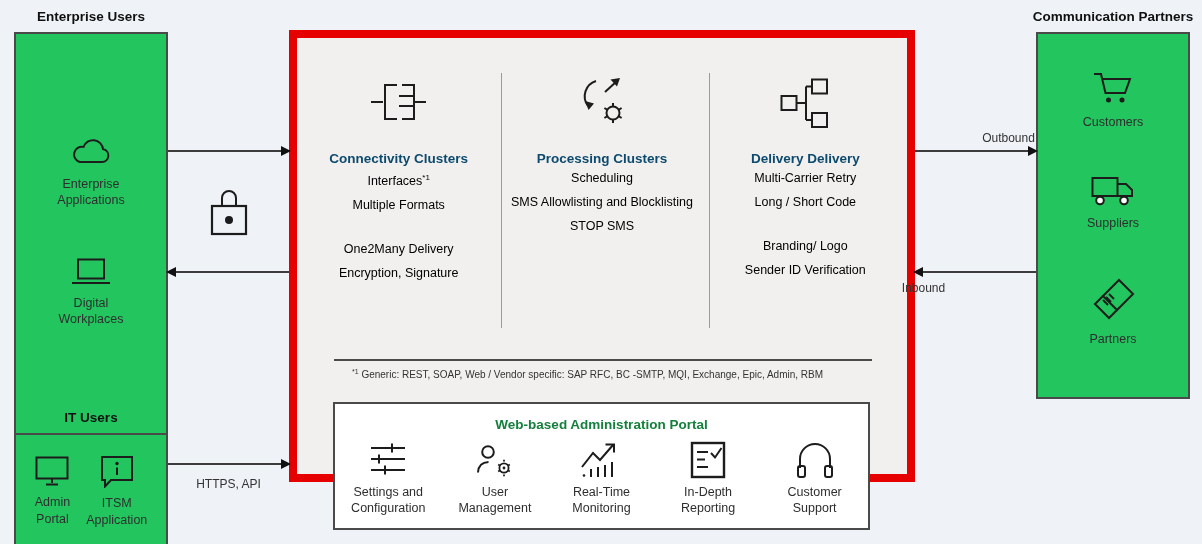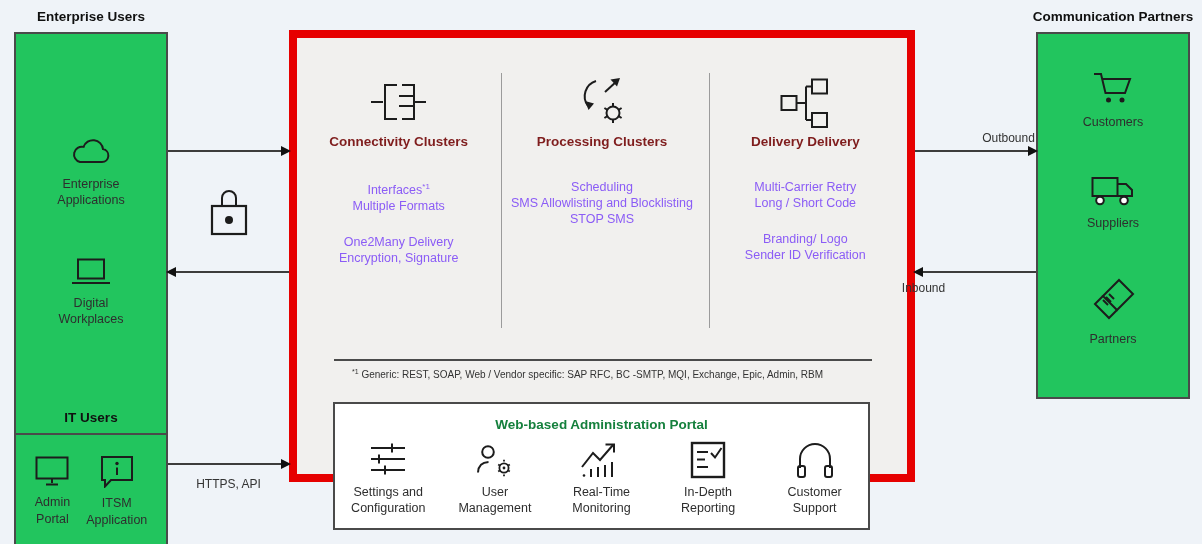--- a/index.html
+++ b/index.html
@@ -9,22 +9,22 @@
   .outer-title{position:absolute;font-weight:bold;font-size:13.5px;color:#101010;text-align:center;}
   .box{position:absolute;background:#22c55e;border:2px solid #4a4a4a;box-sizing:border-box;}
   .vbox{display:flex;flex-direction:column;align-items:center;justify-content:center;}
   .node{display:flex;flex-direction:column;align-items:center;gap:9px;}
   .node-label{font-size:12.5px;line-height:1.3;text-align:center;white-space:pre-line;color:#2e2e2e;}
   
   .red-box{position:absolute;left:289px;top:30px;width:626px;height:452px;border:8px solid #e60000;background:#f1f0ee;box-sizing:border-box;}
   .clusters{position:absolute;left:0;top:0;width:610px;display:flex;}
   .cluster{flex:1;text-align:center;padding-top:32px;}
   .cluster-icon{height:64px;display:flex;align-items:center;justify-content:center;}
-  .cluster-title{font-weight:bold;font-size:13.5px;color:#7f1d1d;margin-top:0;}
-  .cluster-lines{margin-top:30px;font-size:12.5px;color:#8b5cf6;line-height:16px;}
+  .cluster-title{font-weight:bold;font-size:13.5px;color:#0c4a6e;margin-top:17px;}
+  .cluster-lines{font-size:12.5px;color:#000000;line-height:24px;}
   .cluster-lines .gap{height:20px;}
   sup{font-size:8px;}
   .divider{position:absolute;top:35px;width:1px;height:255px;background:#9b9b9b;}
   .sep-line{position:absolute;left:37px;top:321px;width:538px;height:2px;background:#4a4a4a;}
   .footnote{position:absolute;left:55px;top:330px;font-size:10px;color:#333;}
   .footnote sup{font-size:7px;}
   
   .admin-box{position:absolute;left:333px;top:402px;width:537px;height:128px;background:#fff;border:2px solid #4a4a4a;box-sizing:border-box;z-index:3;}
   .admin-title{font-weight:bold;font-size:13.5px;color:#15803d;text-align:center;margin-top:13px;}
   .admin-items{display:flex;margin-top:10px;}

